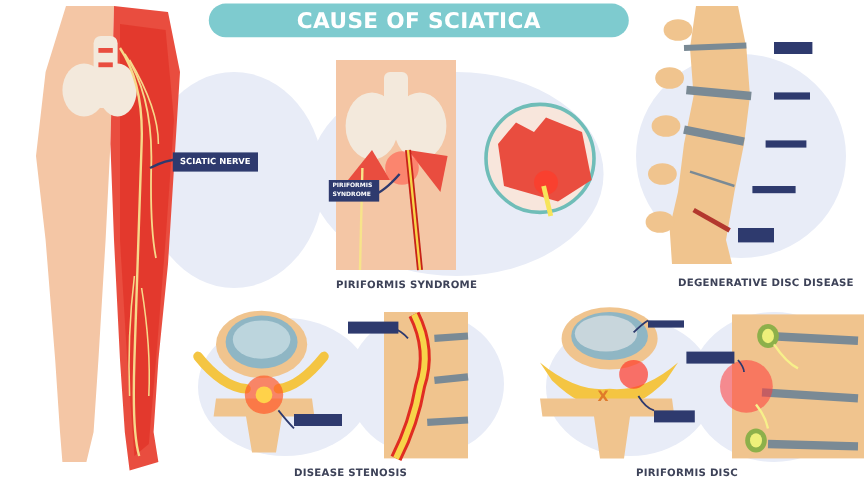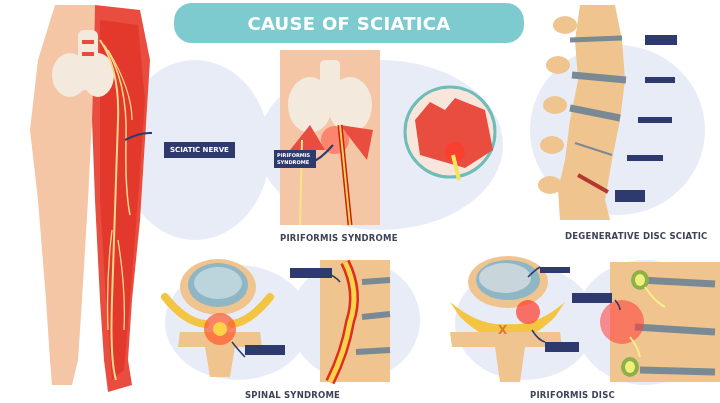--- a/index.html
+++ b/index.html
@@ -1,18 +1,18 @@
 <!DOCTYPE html>
 <html><head>
 <meta charset="utf-8">
 <style>
   html,body{margin:0;padding:0;background:#ffffff;}
   body{width:720px;height:403px;position:relative;overflow:hidden;font-family:"DejaVu Sans","Liberation Sans",sans-serif;}
   .abs{position:absolute;}
-  .title-pill{left:174px;top:3px;width:350px;height:40px;border-radius:18px;background:#7ecbcf;display:flex;align-items:center;justify-content:center;}
+  .title-pill{left:174px;top:3px;width:350px;height:28px;border-radius:18px;background:#7ecbcf;display:flex;align-items:center;justify-content:center;}
   .title-pill span{color:#ffffff;font-weight:bold;font-size:18px;letter-spacing:0.3px;font-family:"DejaVu Sans",sans-serif;}
   .bg-circle{border-radius:50%;background:#e8ecf7;}
   .caption{font-size:8.5px;font-weight:bold;color:#3d4258;letter-spacing:0.2px;white-space:nowrap;font-family:"DejaVu Sans",sans-serif;}
   .tag{background:#2e3a6e;color:#ffffff;font-size:6px;font-weight:bold;padding:3px 5px;white-space:nowrap;font-family:"DejaVu Sans",sans-serif;}
   .tag-small{background:#2e3a6e;height:6px;}
   svg{position:absolute;overflow:visible;}
 </style>
 </head>
 <body>
 
@@ -35,21 +35,21 @@
   <rect x="82" y="52" width="12" height="4" fill="#e94d3f"></rect>
 
   <path d="M100 40 Q120 70 118 120 Q115 200 112 300 Q110 360 116 380" stroke="#f7d88a" stroke-width="2" fill="none"></path>
   <path d="M104 45 Q128 80 126 140 Q125 190 130 215" stroke="#f7d88a" stroke-width="1.5" fill="none"></path>
   <path d="M108 50 Q132 90 132 120" stroke="#f7d88a" stroke-width="1.3" fill="none"></path>
   <path d="M112 230 Q106 280 108 330" stroke="#f7d88a" stroke-width="1.3" fill="none"></path>
   <path d="M118 240 Q126 290 124 330" stroke="#f7d88a" stroke-width="1.3" fill="none"></path>
 
   <path d="M125 140 Q140 132 152 133" stroke="#2e3a6e" stroke-width="2" fill="none"></path>
 </svg>
-<div class="abs tag" style="left:164px;top:127px;font-size:7px;padding:4px 6px;margin-top:15px;">SCIATIC NERVE</div>
+<div class="abs tag" style="left:144px;top:127px;font-size:7px;padding:4px 6px;">SCIATIC NERVE</div>
 
 <div class="abs bg-circle" style="left:258px;top:60px;width:245px;height:170px;"></div>
 <svg width="270" height="210" style="left:255px;top:40px;">
   <rect x="25" y="10" width="100" height="175" fill="#f4c6a5"></rect>
   <ellipse cx="55" cy="65" rx="22" ry="28" fill="#f3e9dc"></ellipse>
   <ellipse cx="95" cy="65" rx="22" ry="28" fill="#f3e9dc"></ellipse>
   <rect x="65" y="20" width="20" height="55" rx="5" fill="#f3e9dc"></rect>
   <path d="M35 110 L55 85 L70 110 Z" fill="#e94d3f"></path>
   <path d="M85 85 L118 90 L112 120 Z" fill="#e94d3f"></path>
   <circle cx="80" cy="100" r="14" fill="#ff5a4a" opacity="0.6"></circle>
@@ -78,21 +78,21 @@
   <path d="M32 75 L86 80" stroke="#7a8a95" stroke-width="7"></path>
   <path d="M30 108 L80 118" stroke="#7a8a95" stroke-width="7"></path>
   <path d="M35 143 L72 155" stroke="#7a8a95" stroke-width="2"></path>
   <path d="M38 175 L68 192" stroke="#b3382e" stroke-width="4"></path>
 </svg>
 <div class="abs tag-small" style="left:645px;top:35px;width:32px;height:10px;"></div>
 <div class="abs tag-small" style="left:645px;top:77px;width:30px;height:6px;"></div>
 <div class="abs tag-small" style="left:638px;top:117px;width:34px;height:6px;"></div>
 <div class="abs tag-small" style="left:627px;top:155px;width:36px;height:6px;"></div>
 <div class="abs tag-small" style="left:615px;top:190px;width:30px;height:12px;"></div>
-<div class="abs caption" style="left:565px;top:231px;">DEGENERATIVE DISC SCIATIC</div>
+<div class="abs caption" style="left:565px;top:231px;">DEGENERATIVE DISC DISEASE</div>
 
 <div class="abs bg-circle" style="left:165px;top:265px;width:145px;height:115px;"></div>
 <div class="abs bg-circle" style="left:290px;top:260px;width:130px;height:120px;"></div>
 <svg width="240" height="130" style="left:150px;top:252px;">
 
   <ellipse cx="68" cy="35" rx="38" ry="28" fill="#f0c48e"></ellipse>
   <ellipse cx="68" cy="33" rx="30" ry="22" fill="#8fb6c4"></ellipse>
   <ellipse cx="68" cy="31" rx="24" ry="16" fill="#bcd5dd"></ellipse>
   <path d="M15 45 Q35 70 55 72" stroke="#f4c542" stroke-width="8" fill="none" stroke-linecap="round"></path>
   <path d="M120 45 Q100 70 82 72" stroke="#f4c542" stroke-width="8" fill="none" stroke-linecap="round"></path>
@@ -104,21 +104,21 @@
   <rect x="170" y="8" width="70" height="122" fill="#f0c48e"></rect>
   <path d="M195 10 Q210 40 200 70 Q195 100 180 130" stroke="#e02d22" stroke-width="10" fill="none"></path>
   <path d="M195 10 Q210 40 200 70 Q195 100 180 130" stroke="#f7d44a" stroke-width="5" fill="none"></path>
   <path d="M212 30 L240 28" stroke="#7a8a95" stroke-width="6"></path>
   <path d="M212 65 L240 62" stroke="#7a8a95" stroke-width="6"></path>
   <path d="M206 100 L240 98" stroke="#7a8a95" stroke-width="6"></path>
   <path d="M175 20 Q185 24 190 30" stroke="#2e3a6e" stroke-width="1.5" fill="none"></path>
 </svg>
 <div class="abs tag-small" style="left:290px;top:268px;width:42px;height:10px;"></div>
 <div class="abs tag-small" style="left:245px;top:345px;width:40px;height:10px;"></div>
-<div class="abs caption" style="left:245px;top:390px;">SPINAL SYNDROME</div>
+<div class="abs caption" style="left:245px;top:390px;">DISEASE STENOSIS</div>
 
 <div class="abs bg-circle" style="left:455px;top:265px;width:140px;height:115px;"></div>
 <div class="abs bg-circle" style="left:575px;top:260px;width:140px;height:125px;"></div>
 <svg width="280" height="135" style="left:440px;top:252px;">
   <ellipse cx="68" cy="30" rx="40" ry="26" fill="#f0c48e"></ellipse>
   <ellipse cx="68" cy="28" rx="32" ry="20" fill="#8fb6c4"></ellipse>
   <ellipse cx="65" cy="26" rx="26" ry="15" fill="#c8d6dc"></ellipse>
   <path d="M10 50 Q40 75 68 72 Q96 75 125 50 L115 65 Q90 90 68 88 Q46 90 20 65 Z" fill="#f4c542"></path>
   <path d="M10 80 L120 80 L122 95 L85 95 L80 130 L60 130 L55 95 L12 95 Z" fill="#f0c48e"></path>
   <text x="58" y="82" font-size="12" font-weight="bold" fill="#e07a2a" font-family="DejaVu Sans, sans-serif">X</text>

